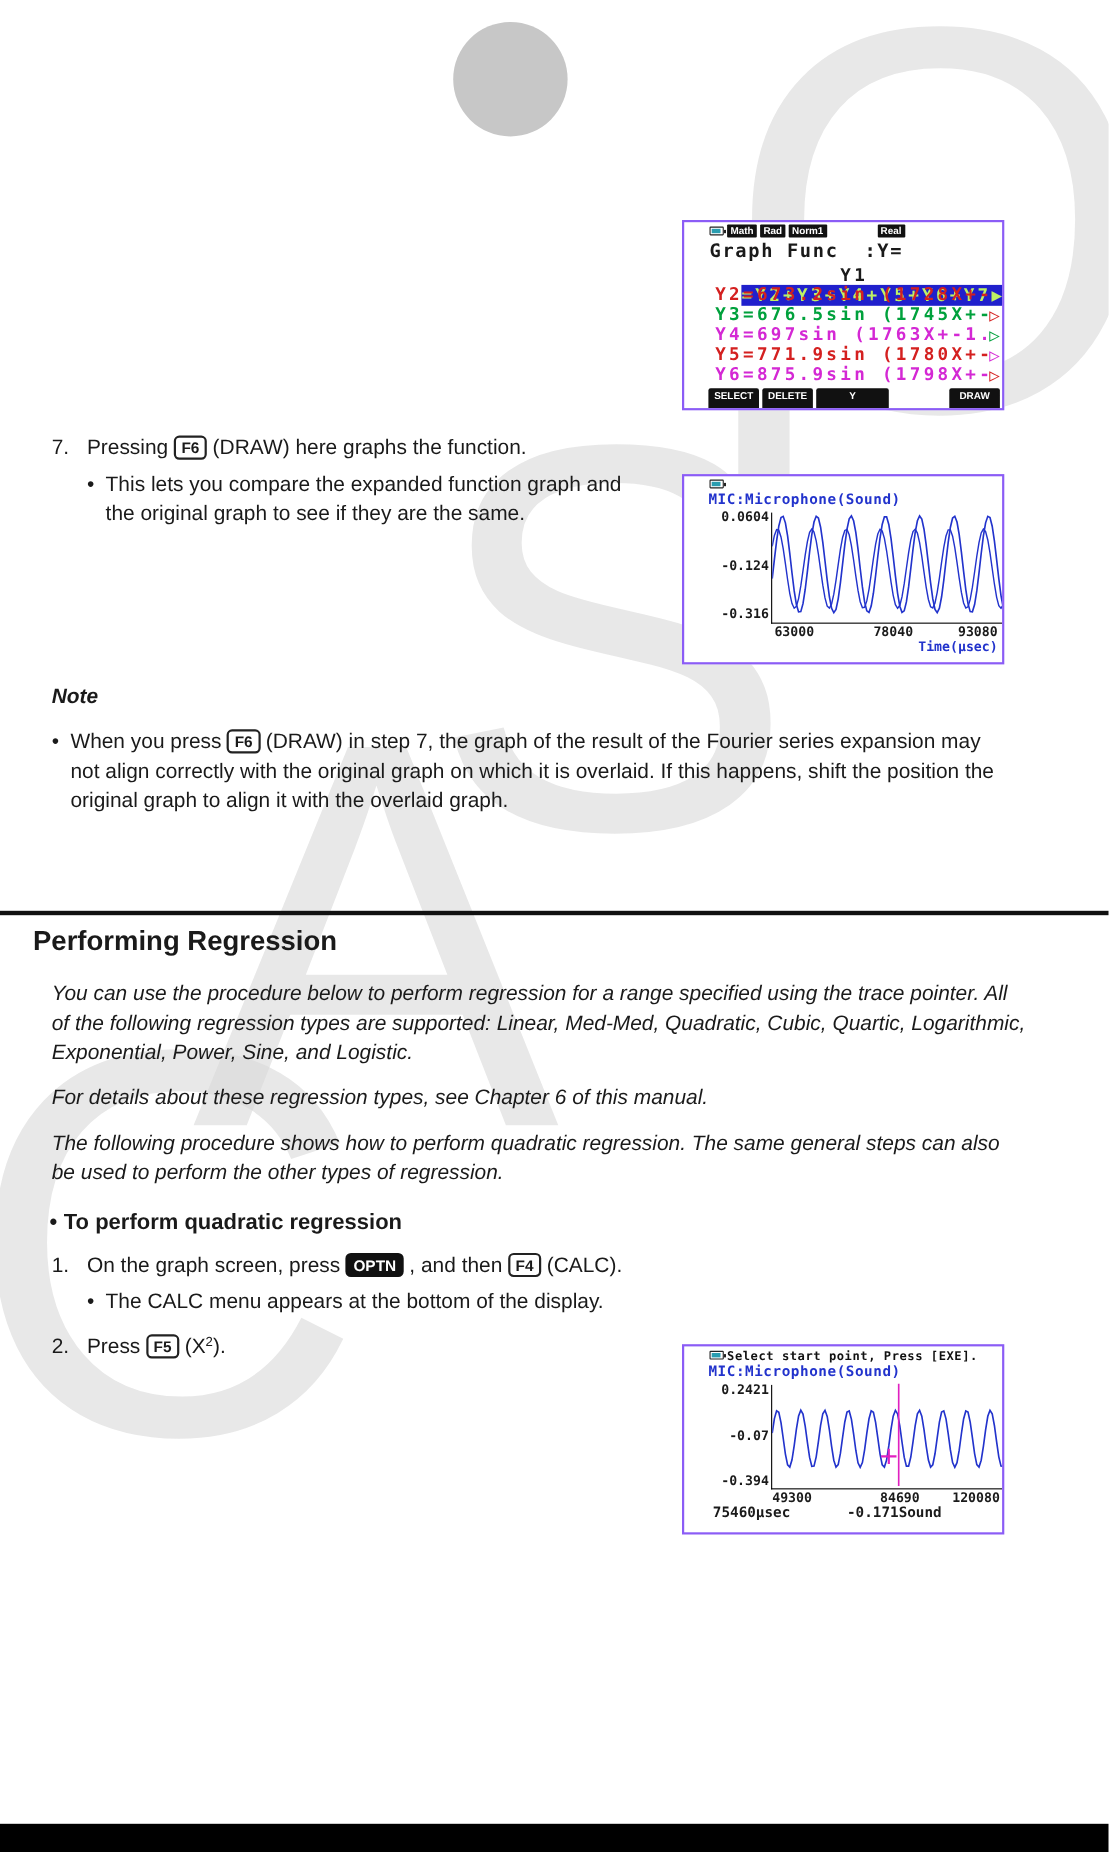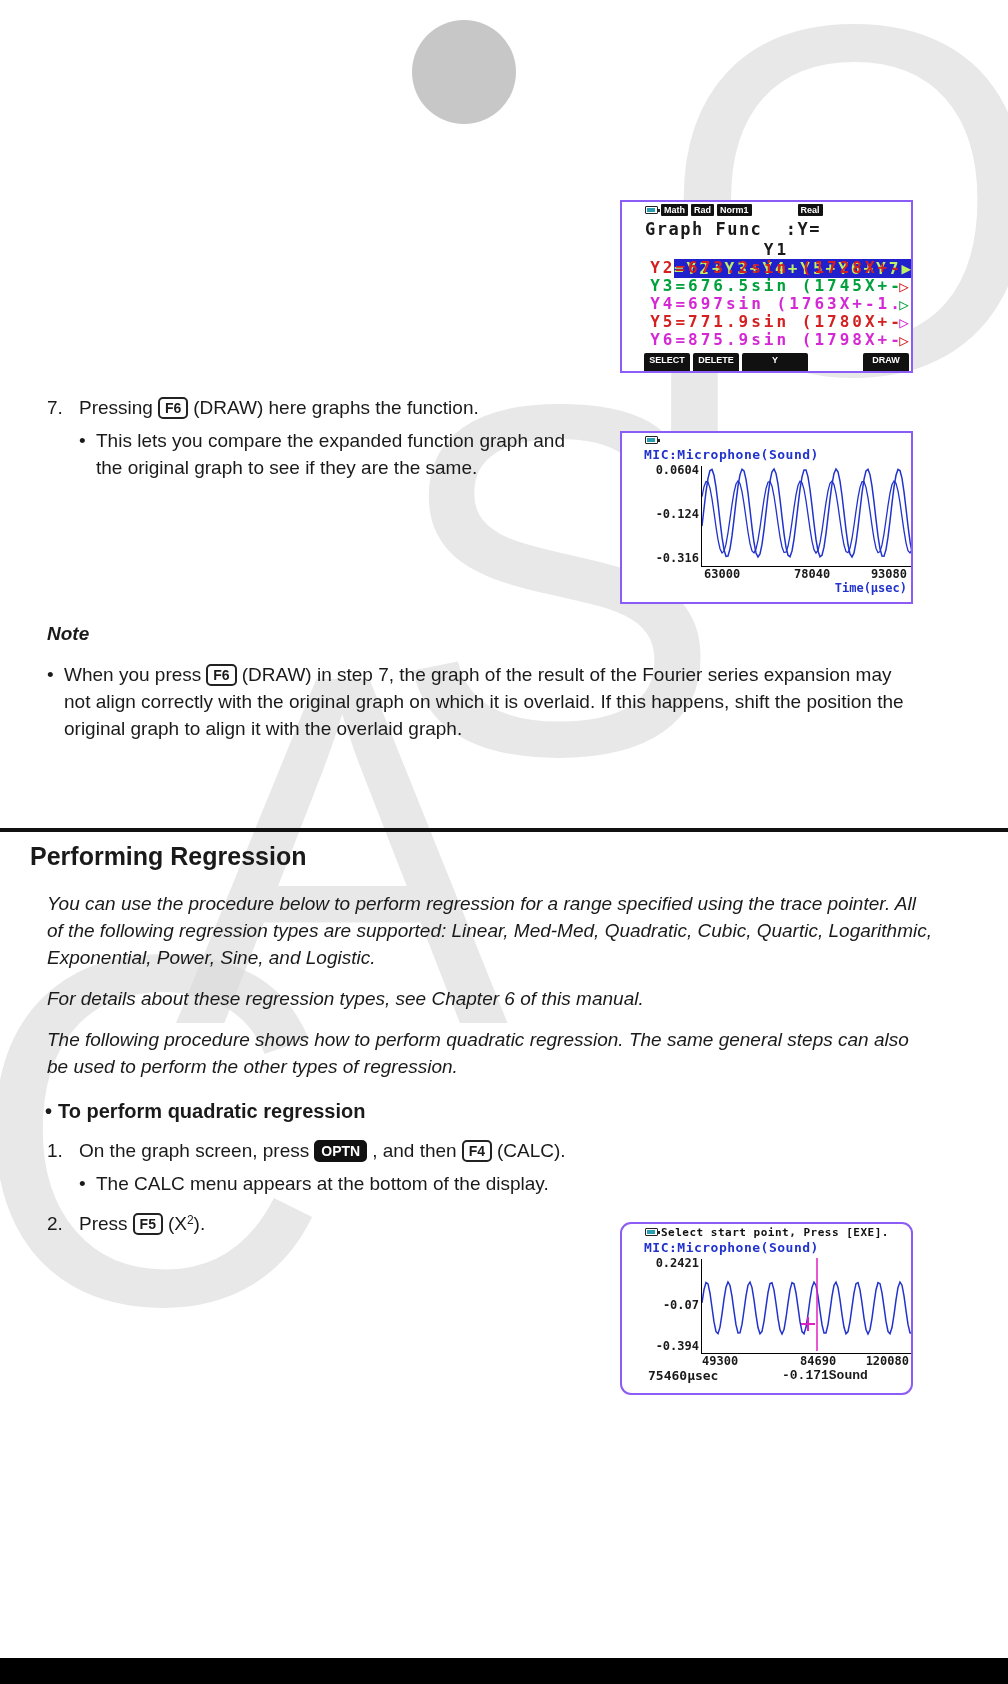--- a/index.html
+++ b/index.html
@@ -185,21 +185,21 @@
     <div class="bulletrow" style="margin-left:32px; margin-bottom:10px;">
       <span class="bullet-glyph">•</span>
       <span>The CALC menu appears at the bottom of the display.</span>
     </div>
     <div class="steprow">
       <span class="step-num">2.</span>
       <span><span>Press</span><span class="key">F5</span><span>(X</span><sup>2</sup><span>).</span></span>
     </div>
   </div>
 
-  <div class="calc" style="left:620px; top:1222px;border-radius:11px;">
+  <div class="calc" style="left:620px; top:1222px;">
     <div class="statusbar">
       <span class="batt">
           <span class="batt-fill"></span>
         </span>
       <span class="status-msg">Select start point, Press [EXE].</span>
     </div>
     <div class="src-line">MIC:Microphone(Sound)</div>
     <div class="plot" style="height:98px;">
       <span class="ylab" style="top:0;">0.2421</span>
       <span class="ylab" style="top:42px;">-0.07</span>
@@ -212,19 +212,19 @@
         <path id="ptr-cross" d="M99 68 H113 M106 61 V75" stroke="#e020c0" stroke-width="2" fill="none"></path>
       </svg>
     </div>
     <div class="xlab-row">
       <span class="xlab" style="left:60px;">49300</span>
       <span class="xlab" style="left:158px;">84690</span>
       <span class="xlab" style="right:2px;">120080</span>
     </div>
     <div class="readout-row">
       <span class="xlab" style="left:6px;">75460μsec</span>
-      <span class="xlab" style="left:140px;font-family:Liberation Mono, monospace;">-0.171Sound</span>
+      <span class="xlab" style="left:128px;">-0.171Sound</span>
     </div>
   </div>
 
   <div class="foot-bar"></div>
 
 </div>
 
 </body></html>

